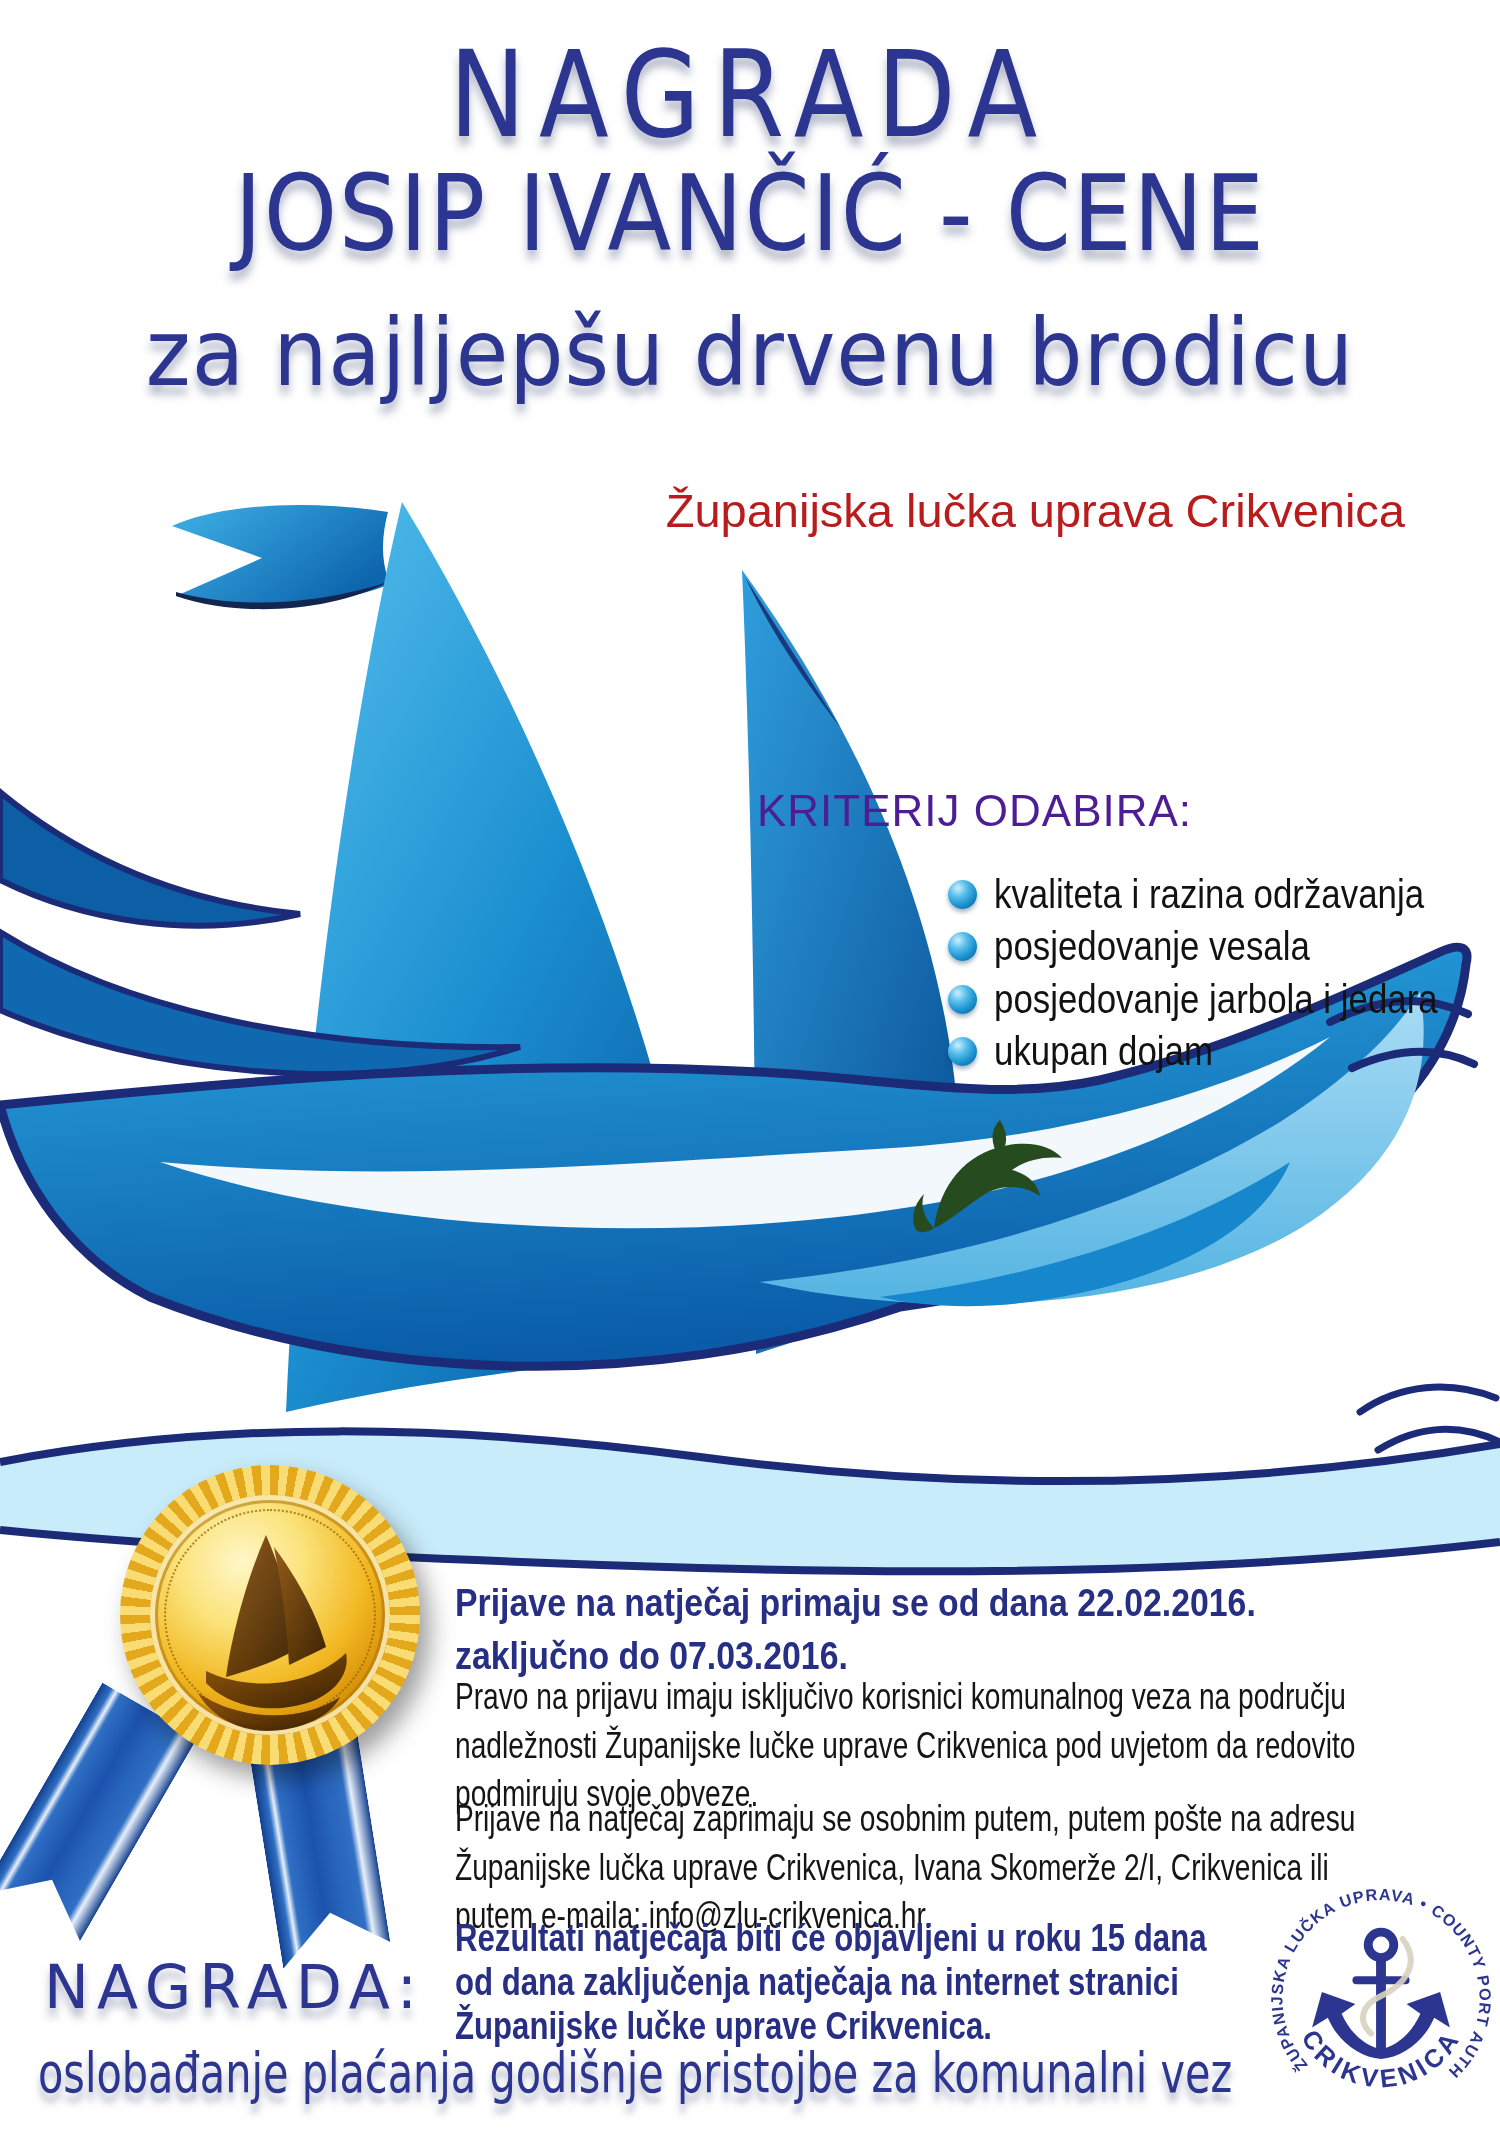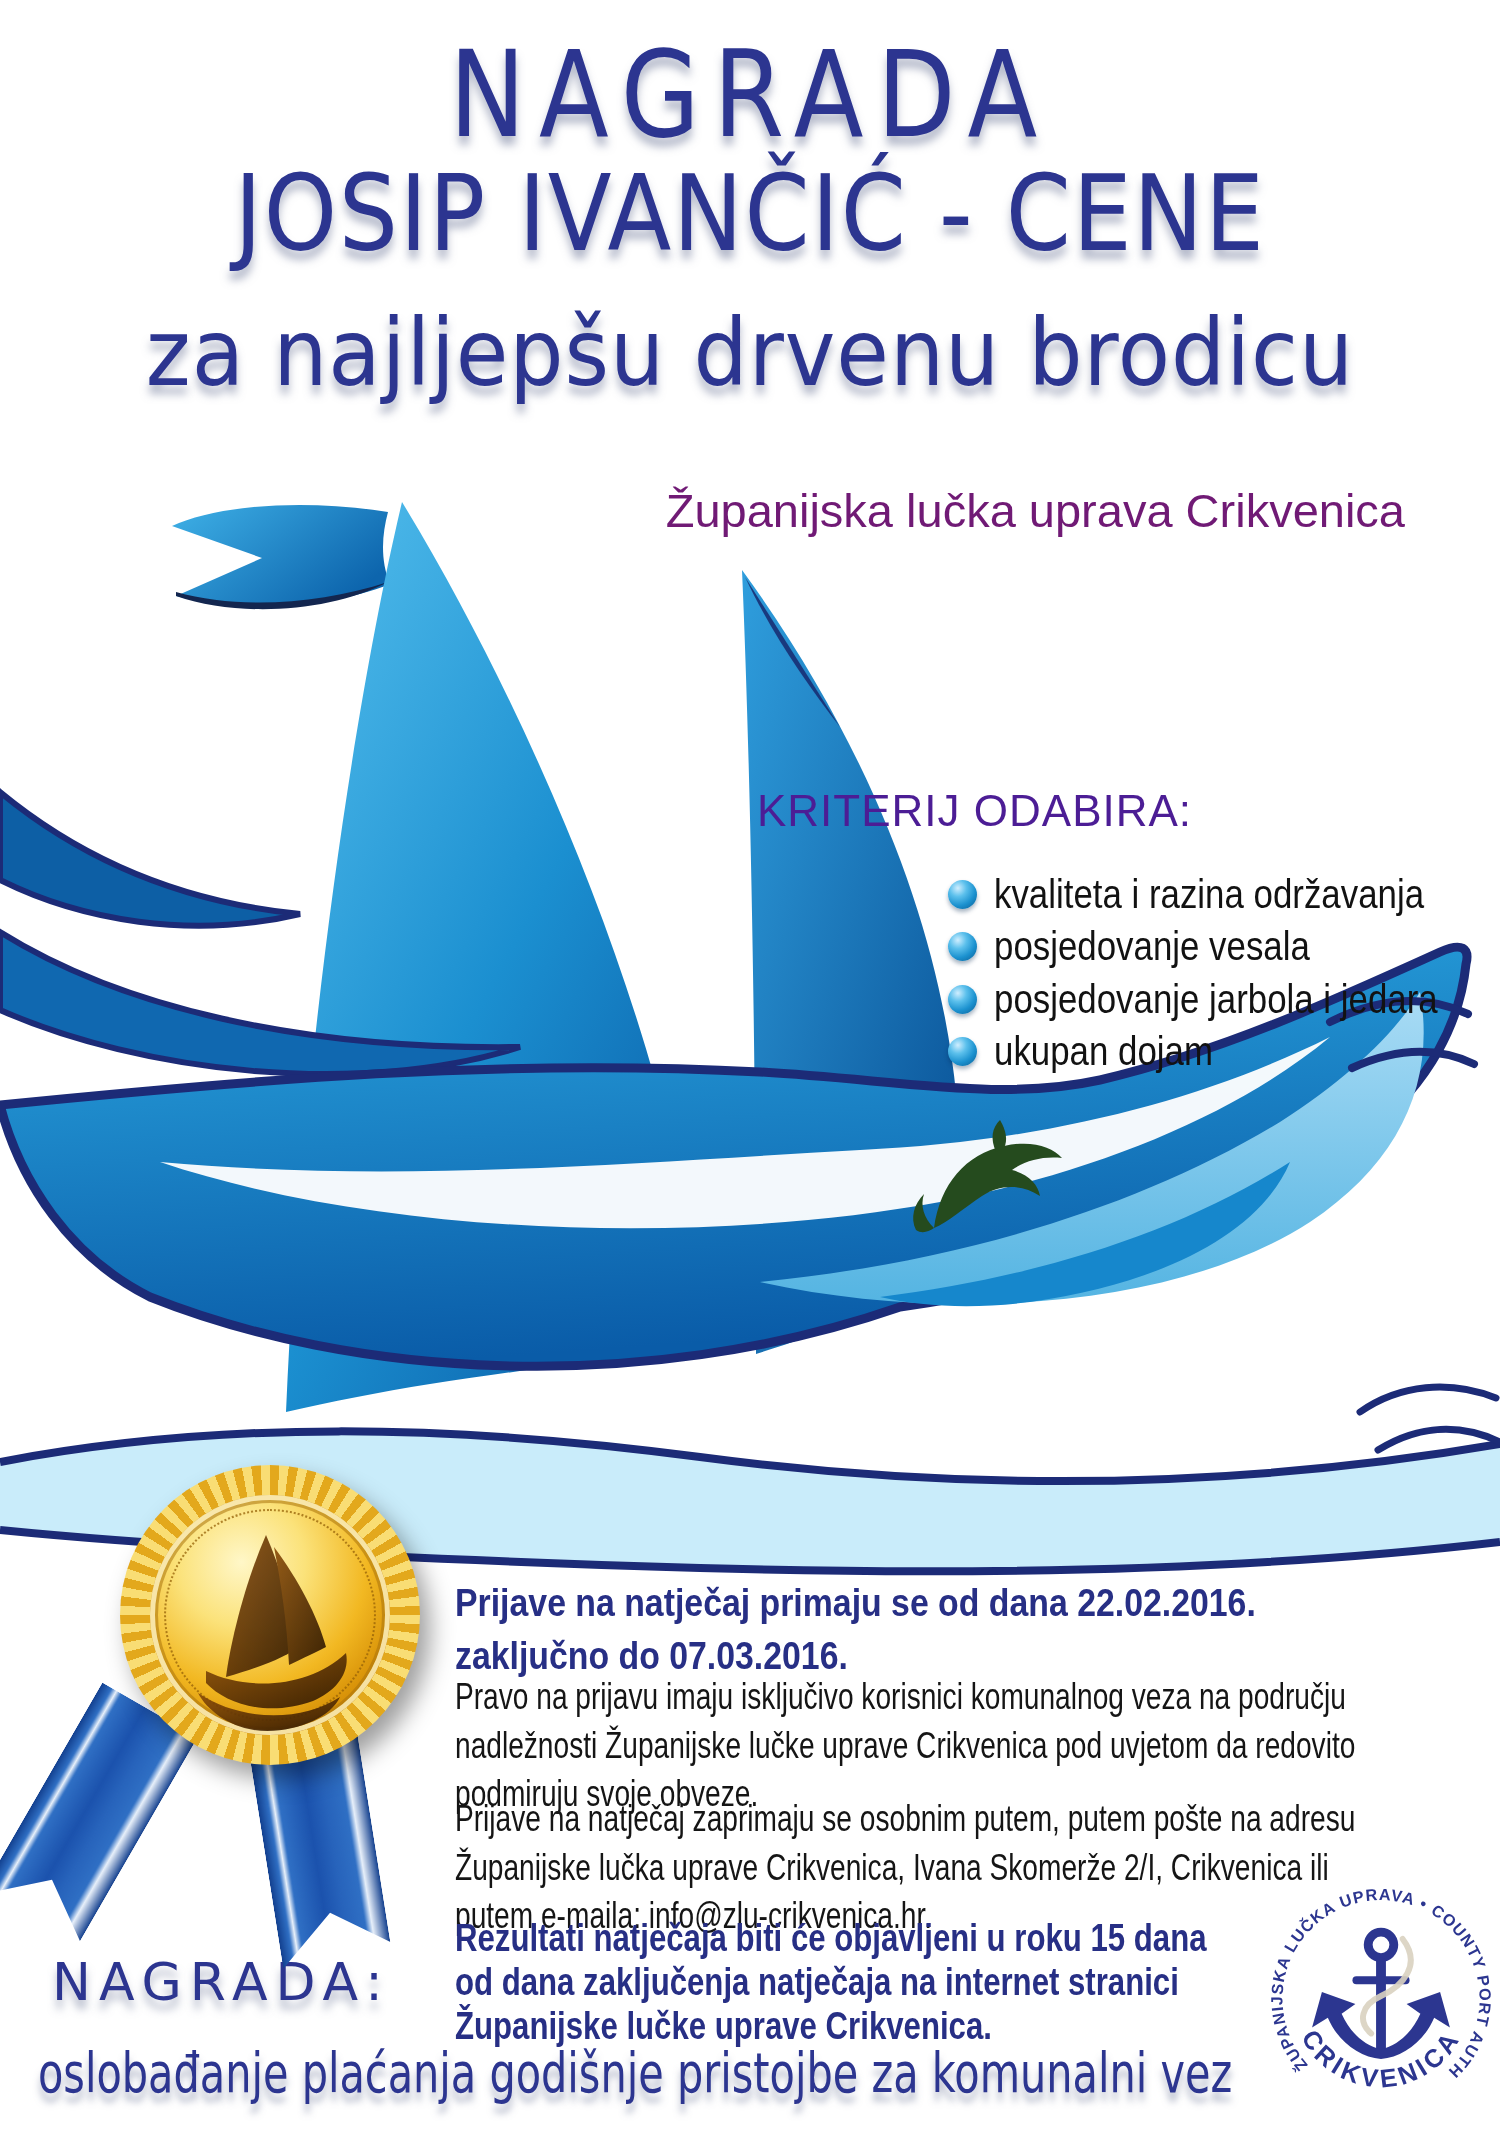--- a/index.html
+++ b/index.html
@@ -11,21 +11,21 @@
   .hand{font-family:"DejaVu Sans",sans-serif;color:#2c3590;
         text-shadow:0 9px 9px rgba(105,115,150,.5);white-space:nowrap;}
   #title1{position:absolute;left:0;right:0;top:25px;text-align:center;
           font-size:120px;letter-spacing:16px;transform:scaleX(.85);transform-origin:center top;}
   #title2{position:absolute;left:0;right:0;top:152px;text-align:center;
           font-size:106px;letter-spacing:2px;transform:scaleX(.88);transform-origin:center top;}
   #title3{position:absolute;left:0;right:0;top:300px;text-align:center;
           font-size:92px;letter-spacing:1px;transform:scaleX(.93);transform-origin:center top;}
   
   #invitation{position:absolute;right:95px;top:478px;text-align:right;z-index:3;
-              color:#701a75;font-size:47px;line-height:66.5px;font-weight:normal;}
+              color:#b91c1c;font-size:47px;line-height:66.5px;font-weight:normal;}
   
   #criteria-heading{position:absolute;left:757px;top:786px;z-index:3;color:#4c1d95;
                     font-size:44px;letter-spacing:1px;white-space:nowrap;}
   #criteria-list{position:absolute;left:948px;top:868px;z-index:3;list-style:none;margin:0;padding:0;}
   #criteria-list li{display:flex;align-items:center;height:52.5px;}
   .sphere{width:29px;height:29px;border-radius:50%;margin-right:17px;flex:0 0 auto;
           background:radial-gradient(circle at 34% 28%, #cfeeff 0%, #5cc0ec 30%, #1b91cf 62%, #0a5a90 100%);
           box-shadow:0 3px 4px rgba(0,40,80,.35);}
   .crit-label{font-size:41px;color:#121212;white-space:nowrap;
               transform:scaleX(.85);transform-origin:left center;display:inline-block;}
@@ -33,21 +33,21 @@
   #illustration{position:absolute;left:0;top:462px;width:1500px;height:1128px;z-index:1;}
   
   .block{position:absolute;left:455px;z-index:3;white-space:nowrap;}
   .bold-navy{color:#272f85;font-weight:bold;}
   .black-par{color:#151515;font-weight:normal;}
   #deadline{top:1577px;font-size:38px;line-height:53px;transform:scaleX(.89);transform-origin:left top;}
   #eligibility{top:1673px;font-size:37px;line-height:48.5px;transform:scaleX(.76);transform-origin:left top;}
   #submission{top:1795px;font-size:37px;line-height:48.5px;transform:scaleX(.76);transform-origin:left top;}
   #results{top:1916px;font-size:38px;line-height:44px;transform:scaleX(.82);transform-origin:left top;}
   
-  #award-label{position:absolute;left:52px;top:1952px;font-size:52px;letter-spacing:8px;z-index:3;}
+  #award-label{position:absolute;left:44px;top:1952px;font-size:60px;letter-spacing:8px;z-index:3;}
   #award-desc{position:absolute;left:38px;top:2040px;font-size:56px;z-index:3;
               transform:scaleX(.74);transform-origin:left top;}
   
   #medal{position:absolute;left:40px;top:1455px;width:400px;height:560px;z-index:4;}
   .ribbon{position:absolute;width:110px;filter:drop-shadow(8px 10px 8px rgba(0,0,0,.35));
           background:linear-gradient(90deg,#123f8e 0%,#2f6fc4 10%,#e8f0fa 15%,#2f6fc4 20%,
                      #1b52ad 45%,#2763bb 62%,#2f6fc4 80%,#e8f0fa 86%,#123f8e 100%);
           clip-path:polygon(0 0,100% 0,100% 96%,50% 80%,0 100%);}
   #ribbon-left{left:55px;top:255px;height:245px;transform:rotate(30deg);transform-origin:top center;}
   #ribbon-right{left:205px;top:268px;height:240px;transform:rotate(-9deg);transform-origin:top center;}

